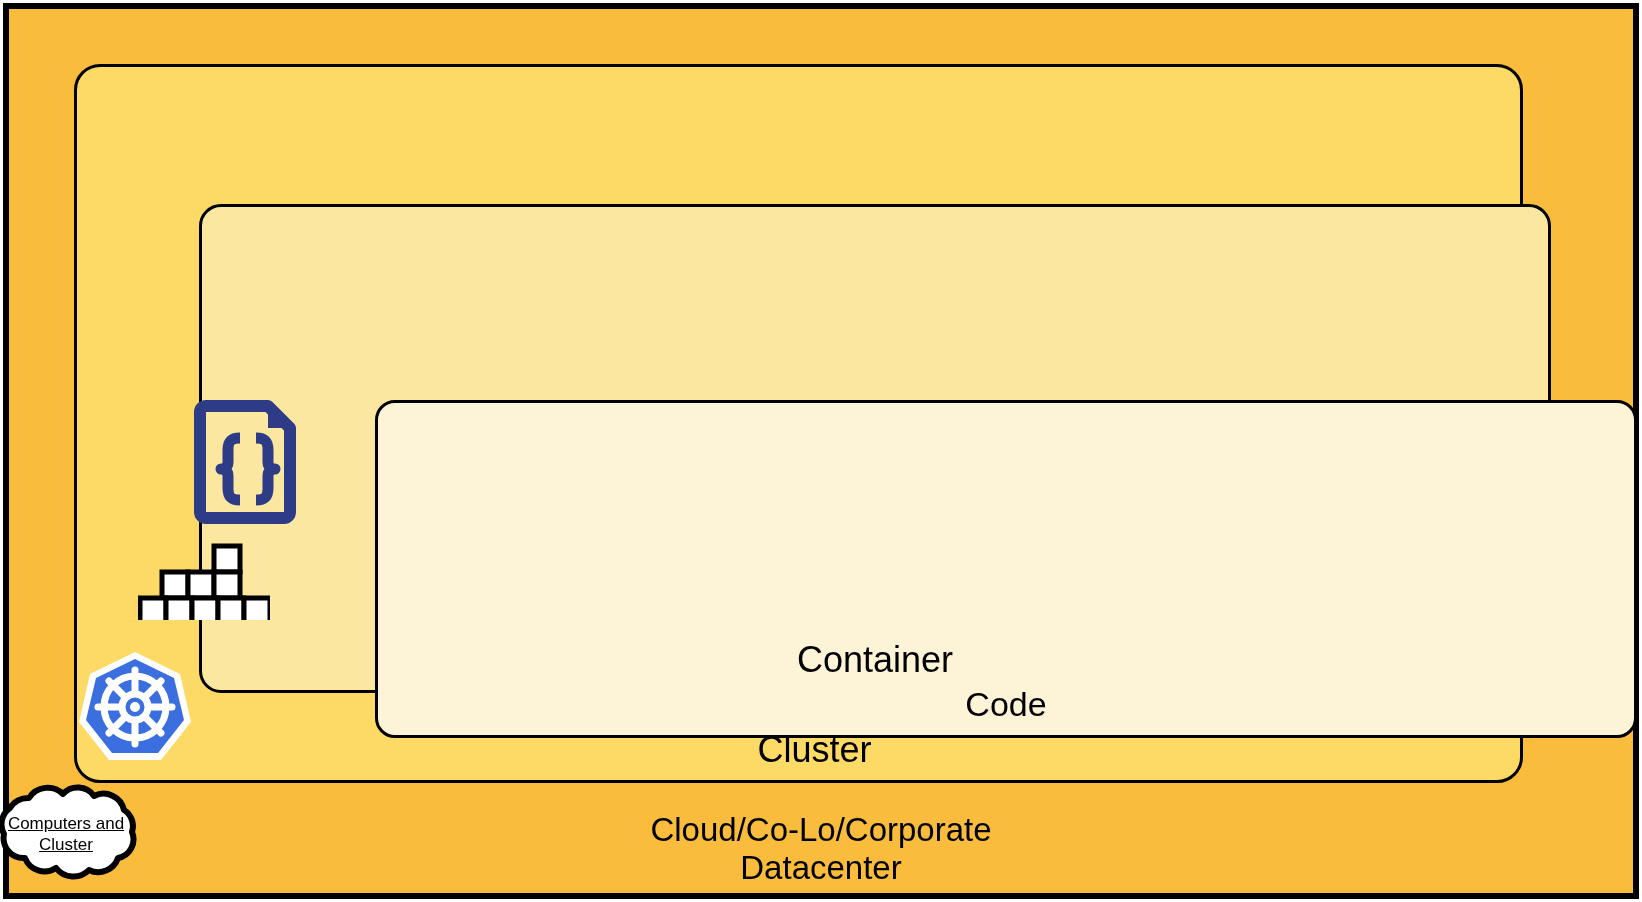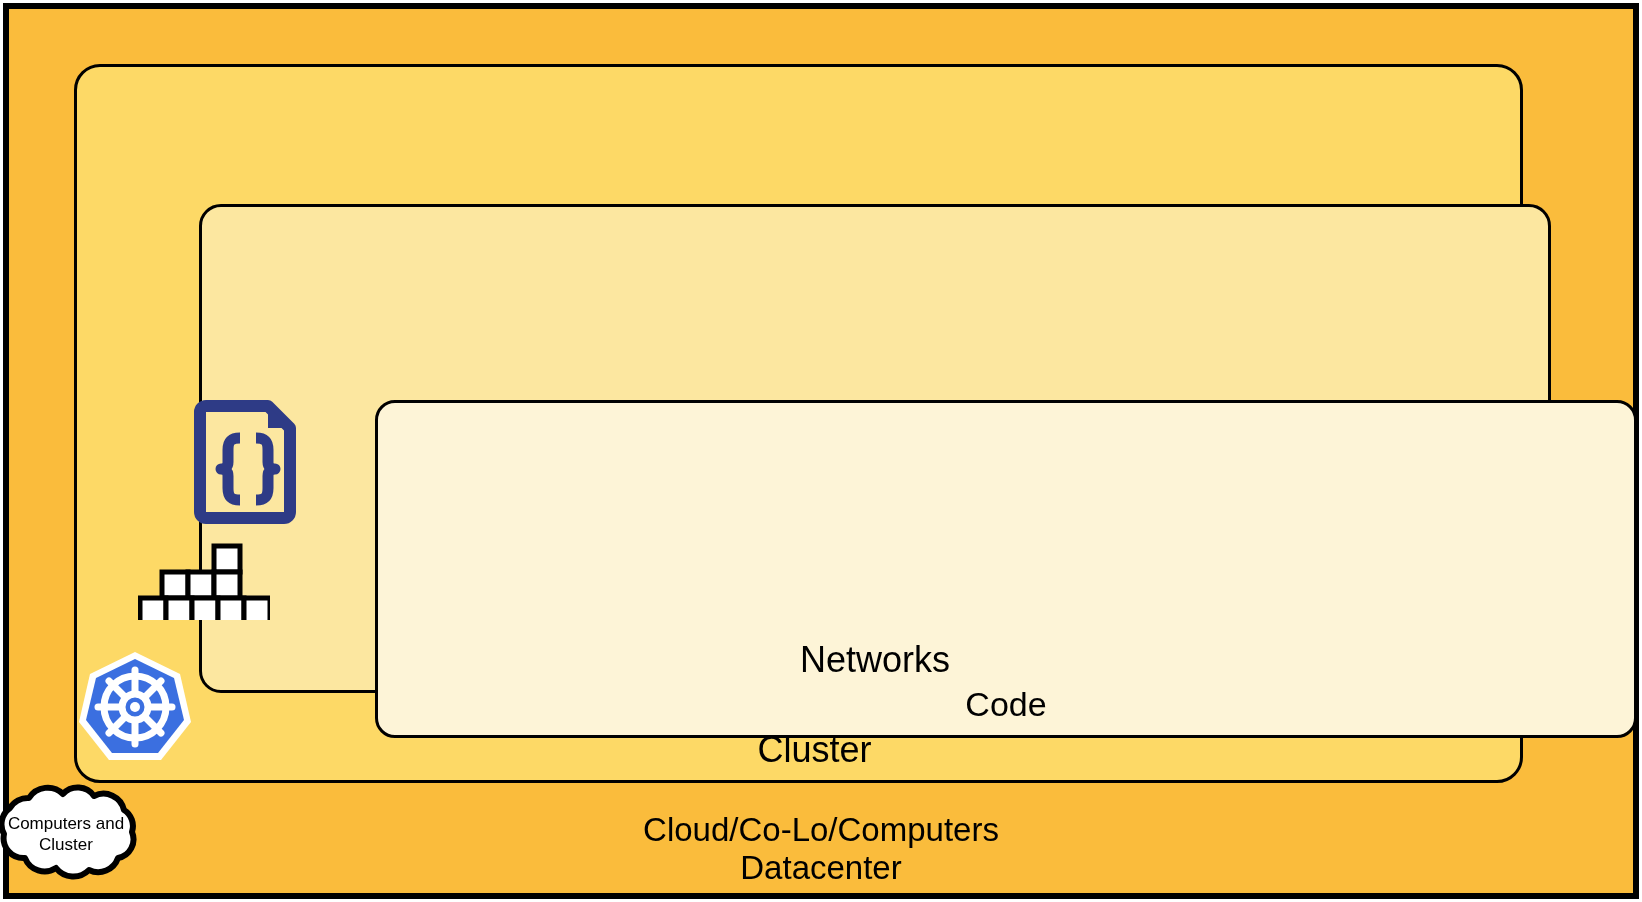--- a/index.html
+++ b/index.html
@@ -154,45 +154,45 @@
     flex-direction: column;
     align-items: center;
     justify-content: center;
     font-family: "Liberation Sans", sans-serif;
     font-size: 17px;
     color: #000000;
     text-align: center;
     line-height: 1.25;
     pointer-events: none;
   }
-  .cloud-text span { display: block; }
+  .cloud-text span { display: block; text-decoration: underline; }
 </style>
 </head>
 <body>
 
 <div id="canvas">
 
   <div class="layer-datacenter">
 
     <div class="layer-cluster">
 
       <div class="layer-container">
 
         <div class="layer-code">
           <div class="layer-label label-code">Code</div>
         </div>
 
-        <div class="layer-label label-container">Networks</div>
+        <div class="layer-label label-container">Container</div>
       </div>
 
       <div class="layer-label label-cluster">Cluster</div>
     </div>
 
     <div class="layer-label label-datacenter">
-      <div>Cloud/Co-Lo/Computers</div>
+      <div>Cloud/Co-Lo/Corporate</div>
       <div>Datacenter</div>
     </div>
   </div>
 
   <div class="icon-code-doc">
     <svg viewBox="0 0 108 130" width="108" height="130" xmlns="http://www.w3.org/2000/svg">
       <path d="M12 12 h62 l22 22 v84 a6 6 0 0 1 -6 6 h-78 a6 6 0 0 1 -6 -6 v-100 a6 6 0 0 1 6 -6 z" fill="none" stroke="#2E3B86" stroke-width="12" stroke-linejoin="round"></path>
       <path d="M74 12 v22 h22 z" fill="#2E3B86"></path>
       <path d="M46 44 c-10 0 -12 4 -12 12 v12 c0 5 -3 7 -7 7 c4 0 7 2 7 7 v12 c0 8 2 12 12 12" fill="none" stroke="#2E3B86" stroke-width="11" stroke-linecap="butt" stroke-linejoin="round"></path>
       <path d="M62 44 c10 0 12 4 12 12 v12 c0 5 3 7 7 7 c-4 0 -7 2 -7 7 v12 c0 8 -2 12 -12 12" fill="none" stroke="#2E3B86" stroke-width="11" stroke-linecap="butt" stroke-linejoin="round"></path>

